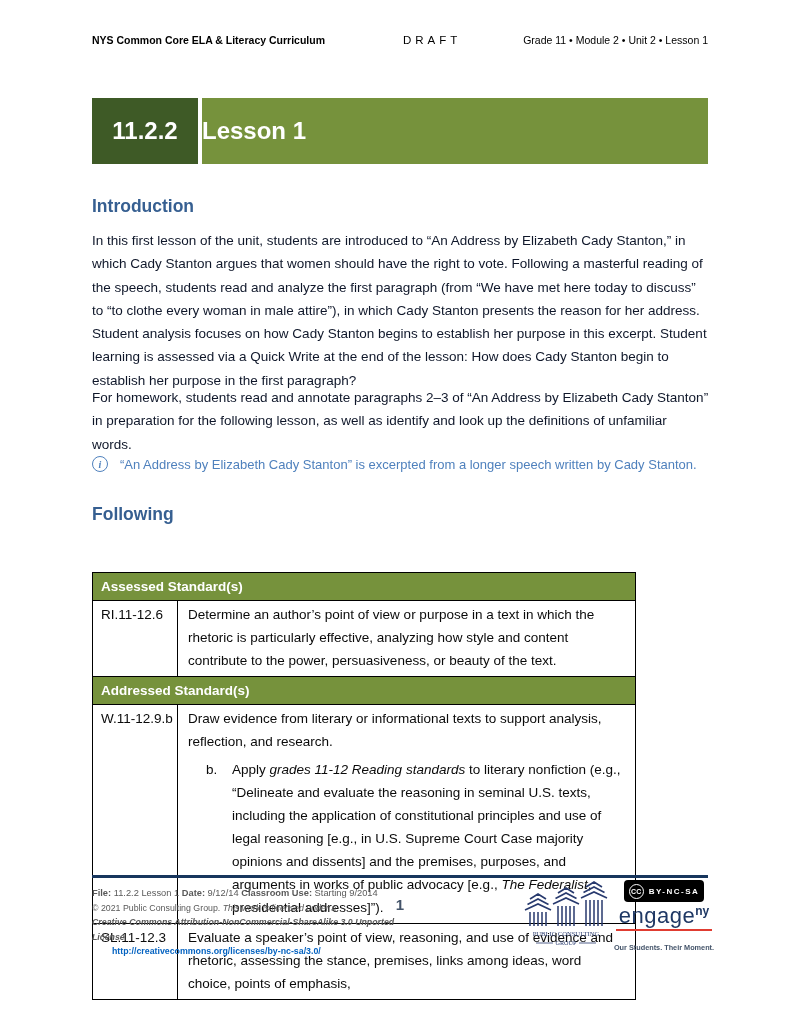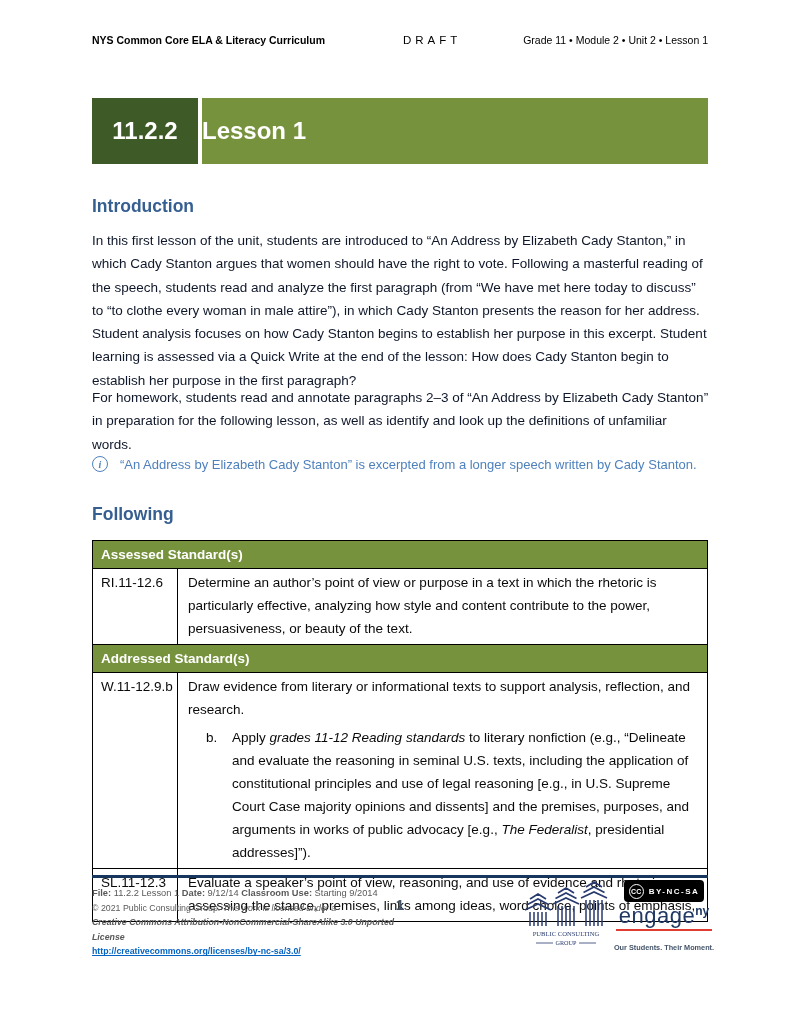--- a/index.html
+++ b/index.html
@@ -44,38 +44,38 @@
     display:flex;align-items:flex-start;color:#4F81BD;font-size:13px;line-height:19px;
   }
   .note-icon{
     width:14px;height:14px;border:1px solid #4F81BD;border-radius:50%;
     display:flex;align-items:center;justify-content:center;
     font-family:"Liberation Serif",serif;font-style:italic;font-weight:bold;
     font-size:10px;margin:1px 12px 0 0;flex-shrink:0;
   }
   
   .standards-table{
-    position:absolute;top:540px;left:92px;width:616px;
+    position:absolute;top:572px;left:92px;width:544px;
     border-collapse:collapse;font-size:13.5px;line-height:23px;color:#0a0a0a;
   }
   .standards-table td{border:1px solid #000;vertical-align:top;}
   td.green-header{
     background:#76923C;color:#fff;font-weight:bold;
     padding:2px 8px;font-size:13.5px;height:20px;
   }
   td.code-cell{width:72px;padding:2px 4px 2px 8px;}
   td.desc-cell{padding:2px 10px 4px 10px;}
   .sub-item{display:flex;margin-top:5px;padding-left:18px;}
   .sub-marker{width:26px;flex-shrink:0;}
   .sub-text{flex:1;}
   
   .footer-rule{position:absolute;top:875px;left:92px;width:616px;height:3px;background:#17365D;}
   .footer-text{position:absolute;top:886px;left:92px;width:330px;font-size:9.3px;line-height:14.6px;color:#595959;}
   .footer-text .small{font-size:8.8px;}
-  .f-link{font-size:8.8px;font-weight:bold;color:#0563C1;text-decoration:underline;cursor:pointer;display:inline-block;}
+  .f-link{font-size:8.8px;font-weight:bold;color:#0563C1;cursor:pointer;display:inline-block;margin-left:20px;}
   .page-number{
     position:absolute;top:896px;left:92px;width:616px;text-align:center;
     font-size:15px;font-weight:bold;color:#44546A;pointer-events:none;
   }
   .footer-logos{position:absolute;top:880px;right:86px;display:flex;gap:8px;align-items:flex-start;}
   .pcg-svg{width:84px;height:70px;display:block;}
   .engage-block{display:flex;flex-direction:column;align-items:center;width:96px;}
   .cc-badge{
     background:#000;border-radius:4px;height:22px;width:80px;
     display:flex;align-items:center;justify-content:center;gap:5px;color:#fff;

